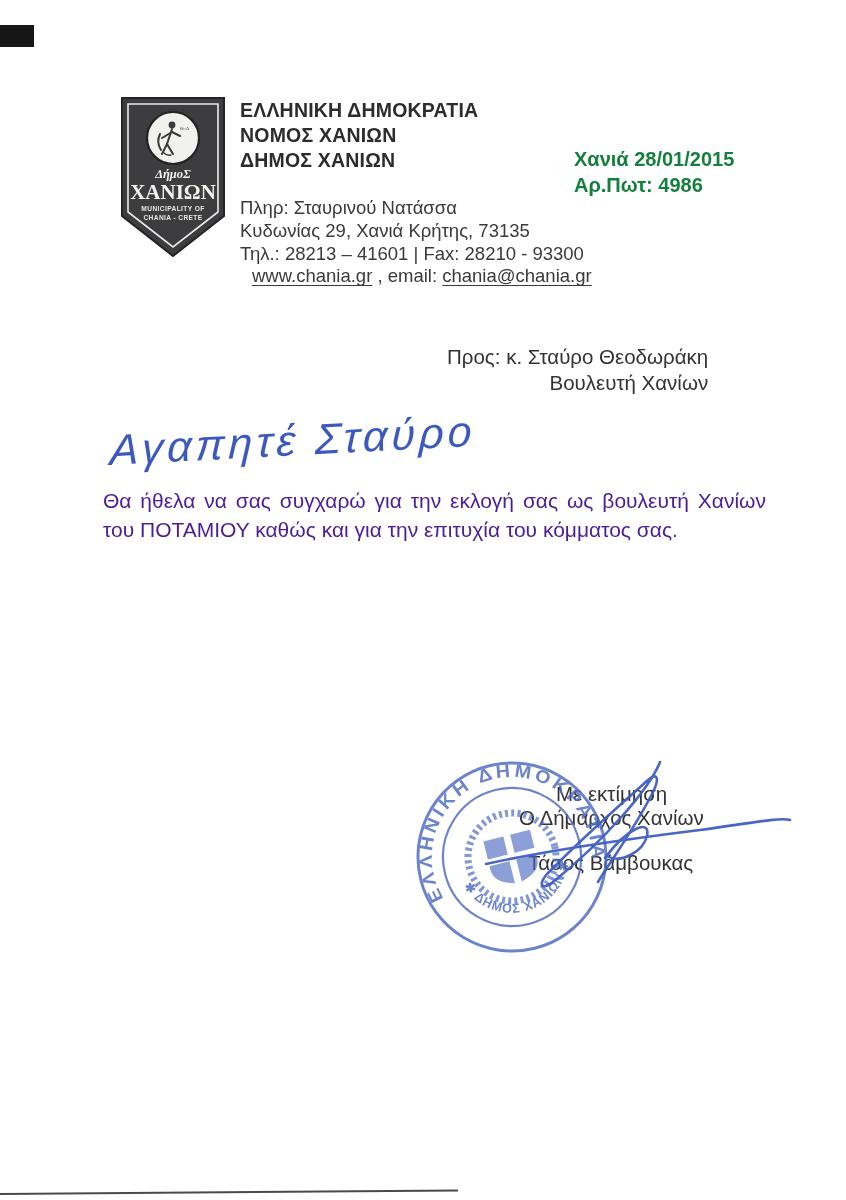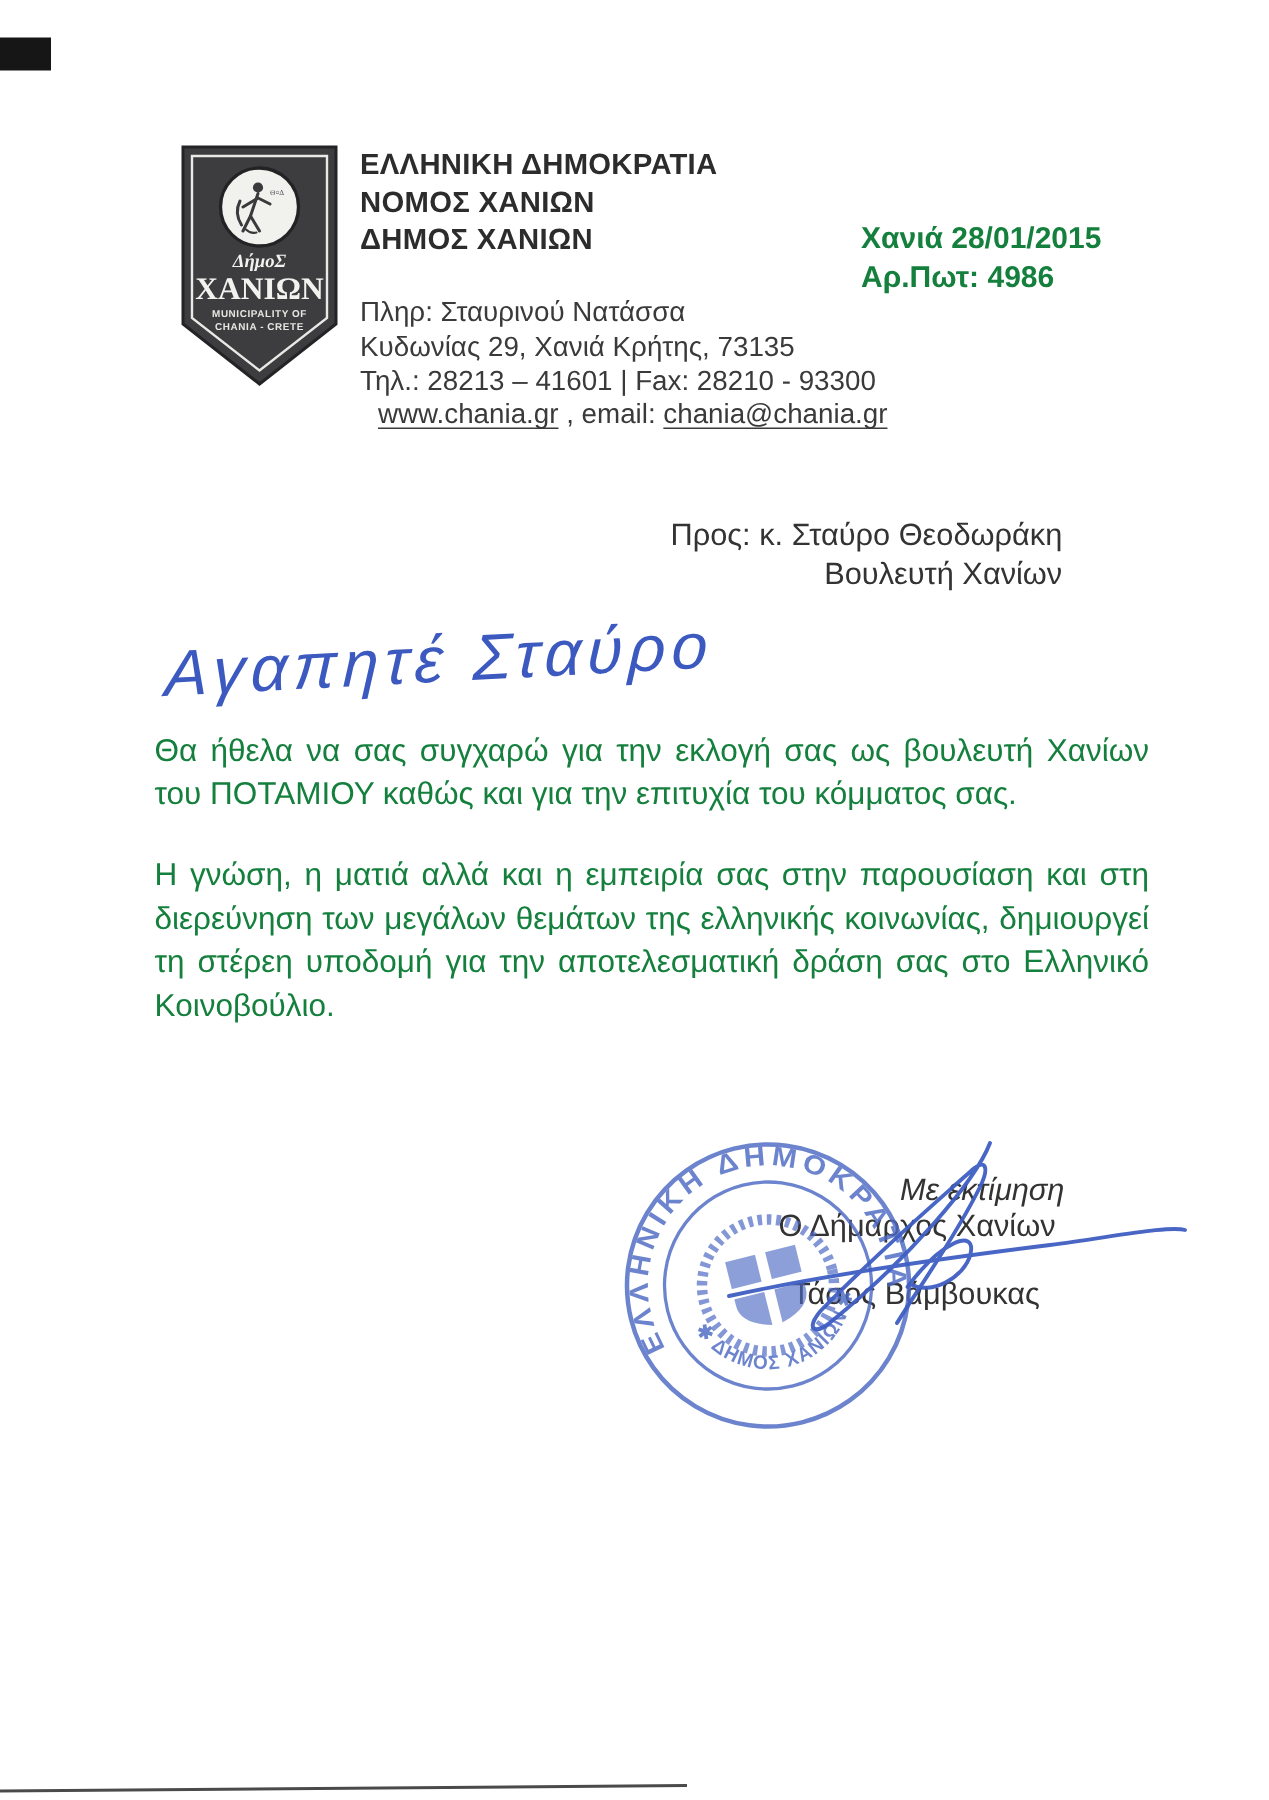--- a/index.html
+++ b/index.html
@@ -36,25 +36,25 @@
     letter-spacing:4px;
     transform:rotate(-3deg) skewX(-5deg);
     transform-origin:left center;
     white-space:nowrap;
   }
   
   .letter-body{position:absolute;left:103px;top:486px;width:663px;}
   .letter-body p{
     margin:0 0 25px 0;
     font-size:21px;line-height:29px;
-    text-align:justify;color:#15803d;
+    text-align:justify;color:#4c1d95;
   }
   
   .closing-line{position:absolute;font-size:20.5px;color:#333;white-space:nowrap;}
-  .valediction{left:556px;top:782px;font-style:italic;margin-left:44px;}
+  .valediction{left:556px;top:782px;}
   .signer-title{left:519px;top:806px;}
   .signer-name{left:528px;top:851px;}
   
   .stamp{position:absolute;left:412px;top:757px;width:200px;height:200px;transform:rotate(-14deg);opacity:.82;}
   .signature{position:absolute;left:455px;top:740px;width:350px;height:160px;}
 </style>
 </head>
 <body>
 
 <div class="page">
@@ -104,21 +104,20 @@
 
   <div class="recipient">
     <div class="recipient-line">Προς: κ. Σταύρο Θεοδωράκη</div>
     <div class="recipient-line l2">Βουλευτή Χανίων</div>
   </div>
 
   <div class="salutation">Αγαπητέ Σταύρο</div>
 
   <div class="letter-body">
     <p>Θα ήθελα να σας συγχαρώ για την εκλογή σας ως βουλευτή Χανίων του ΠΟΤΑΜΙΟΥ καθώς και για την επιτυχία του κόμματος σας.</p>
-    <p>Η γνώση, η ματιά αλλά και η εμπειρία σας στην παρουσίαση και στη διερεύνηση των μεγάλων θεμάτων της ελληνικής κοινωνίας, δημιουργεί τη στέρεη υποδομή για την αποτελεσματική δράση σας στο Ελληνικό Κοινοβούλιο.</p>
   </div>
 
   <div class="closing-line valediction">Με εκτίμηση</div>
   <div class="closing-line signer-title">Ο Δήμαρχος Χανίων</div>
   <div class="closing-line signer-name">Τάσος Βάμβουκας</div>
 
   <svg class="stamp" viewBox="0 0 200 200">
     <g stroke="#4d69c3" fill="none">
       <circle cx="100" cy="100" r="94" stroke-width="3"></circle>
       <circle cx="100" cy="100" r="69" stroke-width="2.2"></circle>

